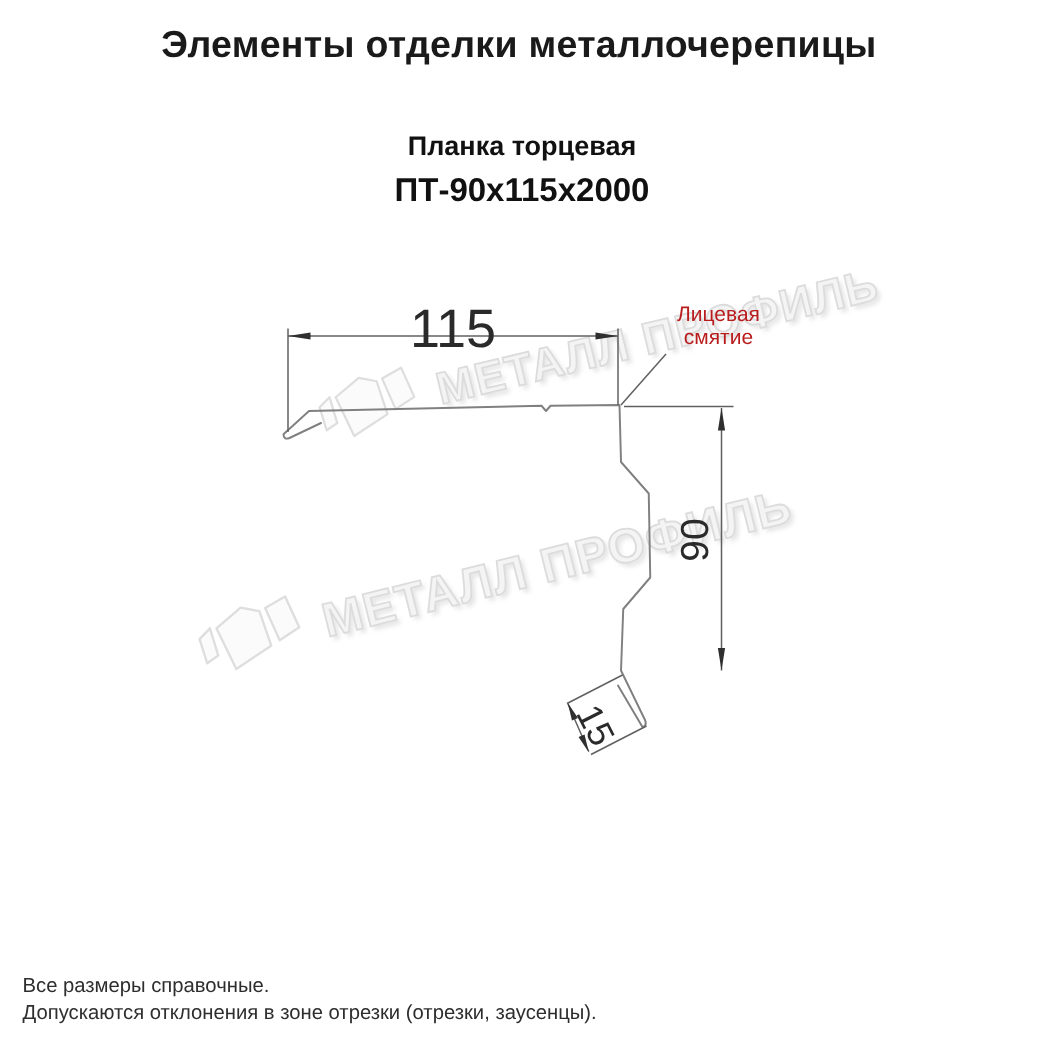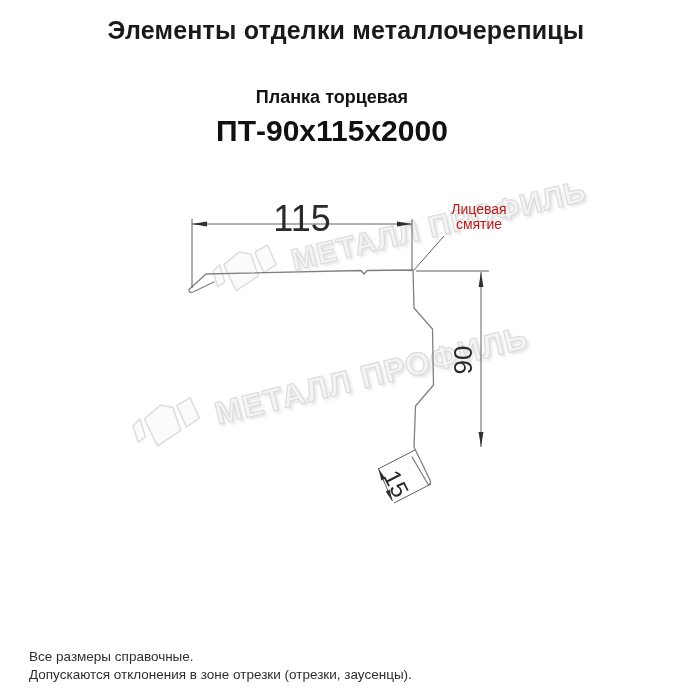--- a/index.html
+++ b/index.html
@@ -7,24 +7,24 @@
     position:relative;width:700px;height:700px;background:#ffffff;overflow:hidden;
     font-family:"Liberation Sans", sans-serif;color:#1c1c1c;
   }
   .abs{position:absolute;}
   
   .main-title{
     top:16px;left:0;width:692px;text-align:center;
     font-size:25px;font-weight:bold;color:#1a1a1a;letter-spacing:0.2px;
   }
   .sub-title{
-    left:0;width:664px;text-align:center;font-weight:bold;color:#111;
+    left:0;width:664px;text-align:center;font-weight:bold;color:#111;padding-left:16px;
   }
   .sub-title.name{top:87px;font-size:18px;}
-  .sub-title.code{top:114px;font-size:30px;}
+  .sub-title.code{top:114px;font-size:22px;}
   
   .wm-band{
     display:flex;align-items:center;gap:8px;
     transform-origin:left center;pointer-events:none;white-space:nowrap;
   }
   .wm-band .wm-text{
     font-weight:bold;
     color:#f4f4f4;
     -webkit-text-stroke:1.2px #dcdcdc;
     text-shadow:2px 3px 3px rgba(170,170,170,0.30);
@@ -38,21 +38,21 @@
   .dim-label{color:#2a2a2a;text-align:center;}
   .dim-115{left:262px;top:198px;width:80px;font-size:36px;}
   .dim-90{left:443px;top:347px;width:40px;height:26px;line-height:26px;font-size:26px;transform:rotate(-90deg);}
   .dim-15{left:379px;top:472px;width:34px;height:24px;line-height:24px;font-size:24px;transform:rotate(63deg);}
   .face-label{
     left:441px;top:202px;width:76px;text-align:center;
     font-size:14px;line-height:15px;color:#b91c1c;
   }
   
   .footer{
-    left:29px;top:648px;font-size:13.5px;line-height:18px;color:#2e2e2e;
+    left:15px;top:648px;font-size:13.5px;line-height:18px;color:#2e2e2e;
   }
   svg.linework{position:absolute;left:0;top:0;}
 </style>
 </head>
 <body>
 
 <div class="canvas">
 
   <div class="abs main-title">Элементы отделки металлочерепицы</div>
   <div class="abs sub-title name">Планка торцевая</div>

